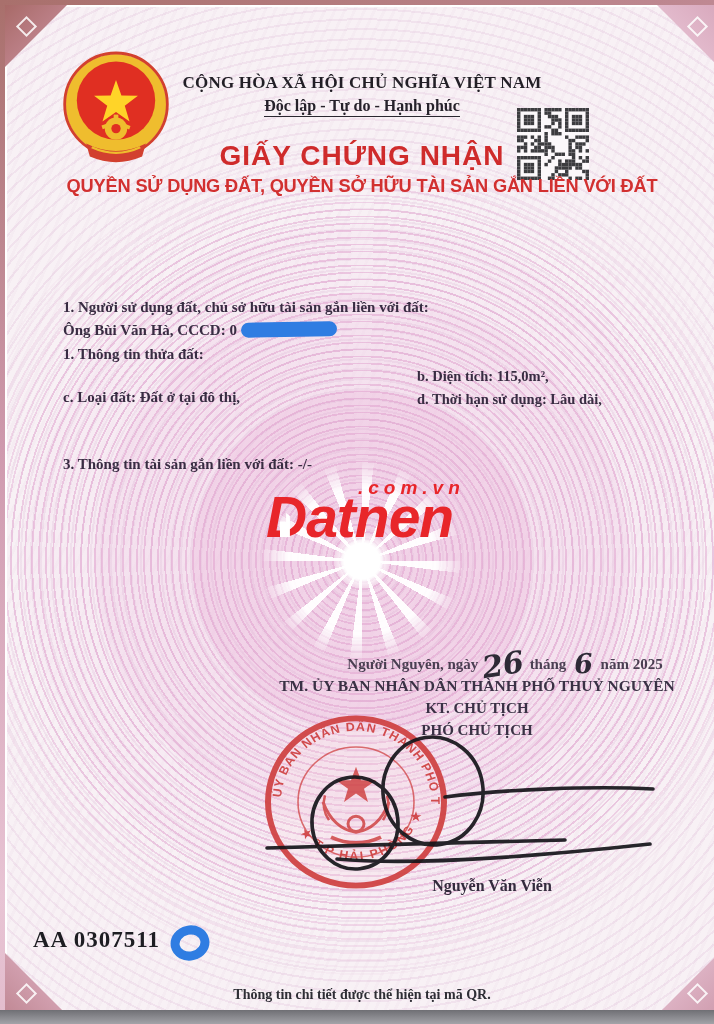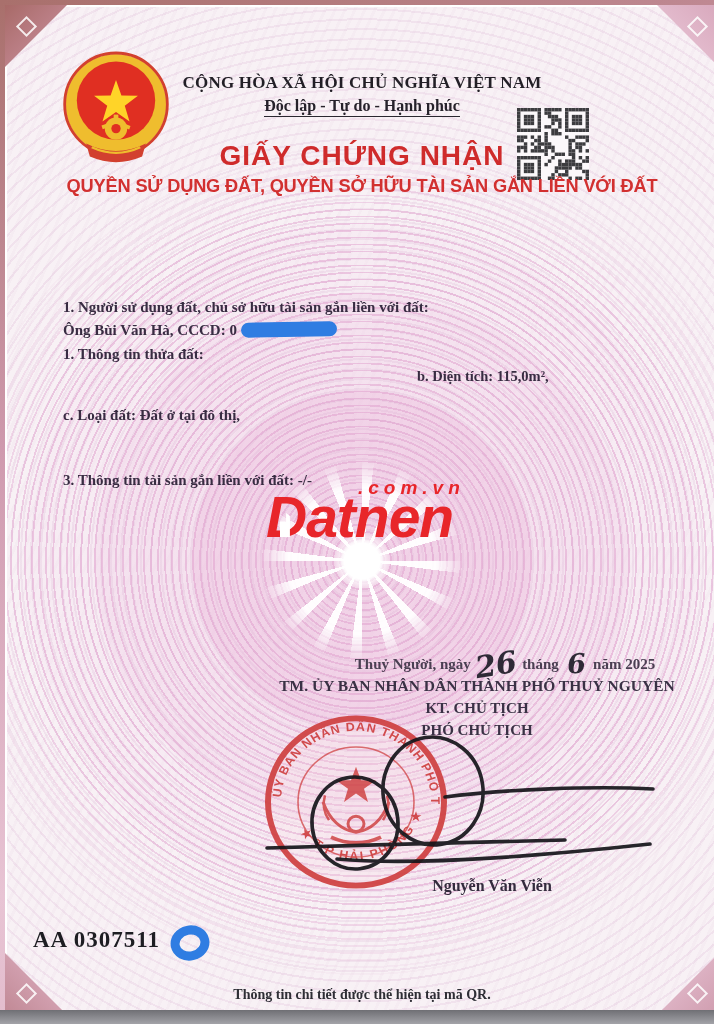--- a/index.html
+++ b/index.html
@@ -370,31 +370,32 @@
     <div class="title-main">GIẤY CHỨNG NHẬN</div>
     <div class="title-sub">QUYỀN SỬ DỤNG ĐẤT, QUYỀN SỞ HỮU TÀI SẢN GẮN LIỀN VỚI ĐẤT</div>
 
     <div class="bline" style="top:294px">1. Người sử dụng đất, chủ sở hữu tài sản gắn liền với đất:</div>
     <div class="bline" style="top:317px">
       <span>Ông Bùi Văn Hà, CCCD: 0</span>
       <span class="redact redact-cccd"></span>
     </div>
     <div class="bline" style="top:341px">1. Thông tin thửa đất:</div>
     <div class="col2" style="top:363px">b. Diện tích: 115,0m²,</div>
-    <div class="bline" style="top:402px">c. Loại đất: Đất ở tại đô thị,</div>
-    <div class="bline" style="top:467px">3. Thông tin tài sản gắn liền với đất: -/-</div>
+    <div class="bline" style="top:384px">c. Loại đất: Đất ở tại đô thị,</div>
+    <div class="col2" style="top:386px">d. Thời hạn sử dụng: Lâu dài,</div>
+    <div class="bline" style="top:451px">3. Thông tin tài sản gắn liền với đất: -/-</div>
 
     <div class="brand">
       <span class="brand-domain">.com.vn</span>
       <span class="brand-name">Datnen</span>
       <span class="brand-icon"></span>
     </div>
 
     <div class="sign-date">
-      <span>Thuỷ Người, ngày</span>
+      <span>Người Nguyên, ngày</span>
       <span class="hand hand-day">26</span>
       <span>tháng</span>
       <span class="hand hand-month">6</span>
       <span>năm 2025</span>
     </div>
     <div class="sign-authority">TM. ỦY BAN NHÂN DÂN THÀNH PHỐ THUỶ NGUYÊN</div>
     <div class="sign-kt">KT. CHỦ TỊCH</div>
     <div class="sign-pho">PHÓ CHỦ TỊCH</div>
 
     <svg class="seal" viewBox="0 0 190 190">

